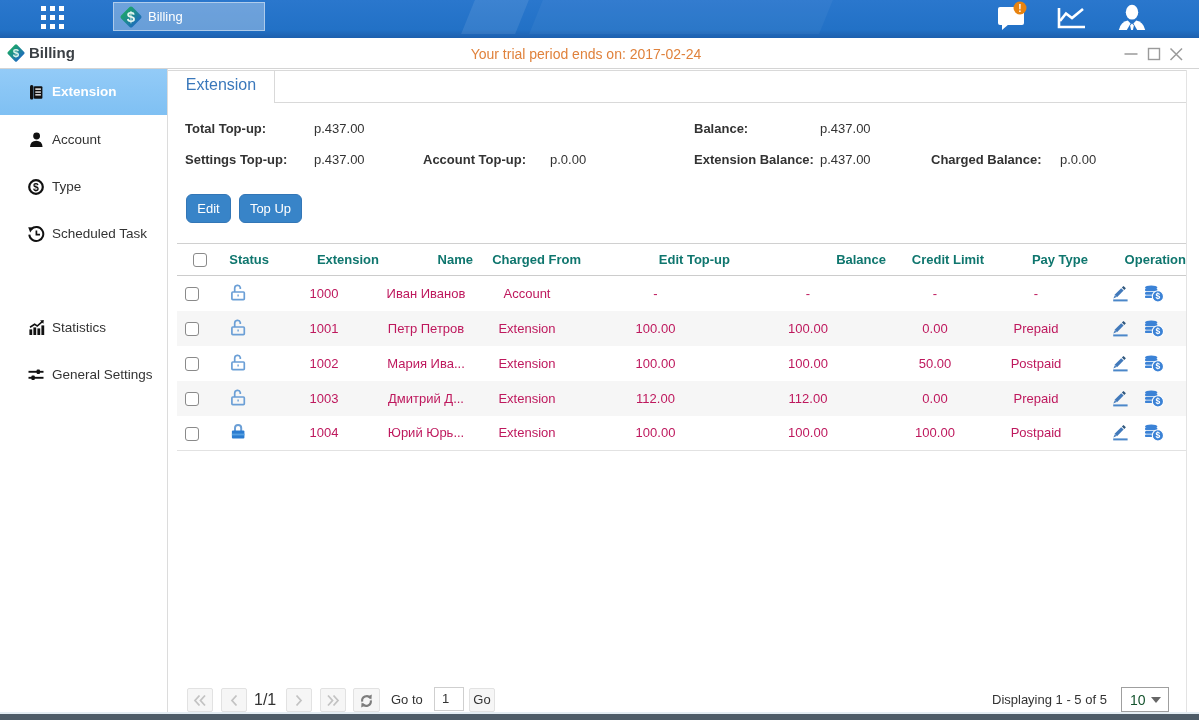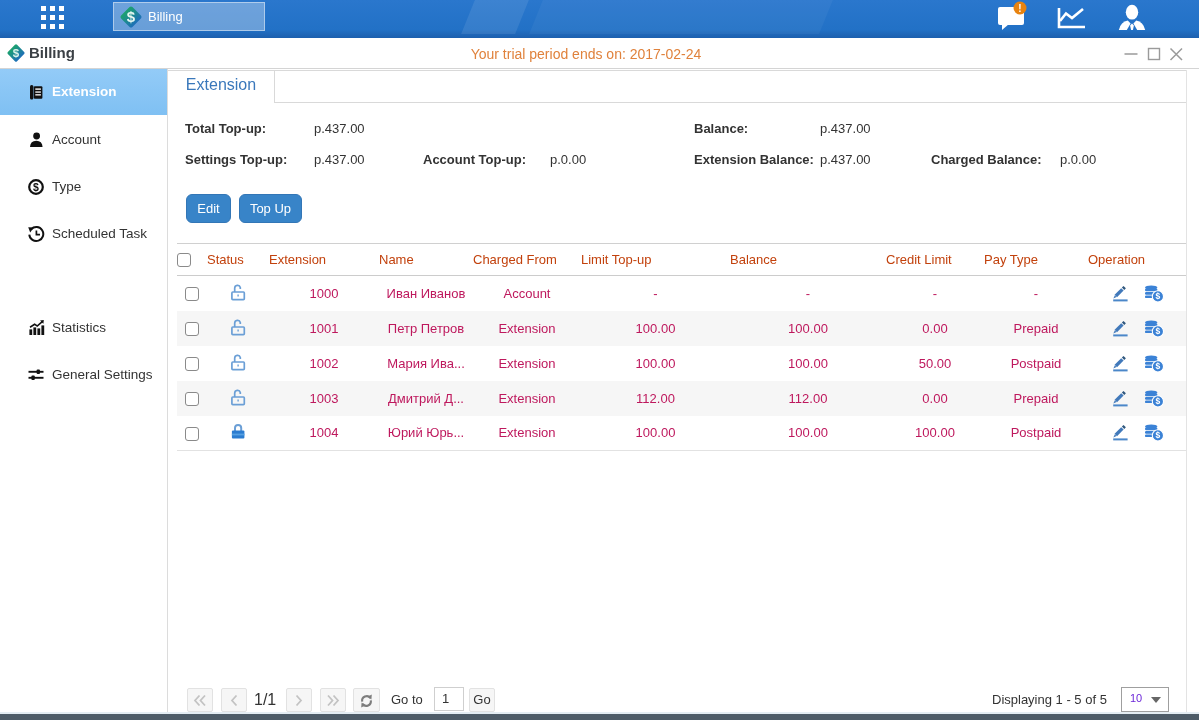--- a/index.html
+++ b/index.html
@@ -25,34 +25,34 @@
 #content{position:absolute;left:168px;top:69px;width:1031px;height:645px;background:#fff}
 #tabline{position:absolute;left:0;top:1px;width:1018px;height:1px;background:#d9d9d9}
 #tabsep{position:absolute;left:106px;top:1px;width:1px;height:32px;background:#d9d9d9}
 #tabbot{position:absolute;left:106px;top:33px;width:912px;height:1px;background:#d9d9d9}
 #tabtext{position:absolute;left:0;top:7px;width:106px;text-align:center;font-size:16px;color:#3a78bb}
 .slabel{position:absolute;font-size:13px;font-weight:bold;color:#333;white-space:nowrap}
 .sval{position:absolute;font-size:13px;color:#333;white-space:nowrap}
 .btn{position:absolute;height:29px;background:#3884c8;border:1px solid #3376b6;border-radius:6px;color:#fff;font-size:13px;text-align:center;line-height:27px}
 
 #tbl{position:absolute;left:9px;top:174px;width:1009px;border-collapse:collapse;table-layout:fixed}
-#tbl th{height:32px;font-size:13px;font-weight:normal;color:#c2410c;border-top:1px solid #d0d0d0;border-bottom:1px solid #ccc;text-align:left;white-space:nowrap}
+#tbl th{height:32px;font-size:13px;font-weight:bold;color:#0f766e;border-top:1px solid #d0d0d0;border-bottom:1px solid #ccc;text-align:right;white-space:nowrap}
 #tbl td{height:35px;font-size:13px;color:#be185d;text-align:center;white-space:nowrap;overflow:hidden}
 #tbl tr.alt td{background:#f6f6f6}
 #tbl tr.last td{border-bottom:1px solid #e2e2e2}
 .cb{display:inline-block;width:14px;height:14px;border:1px solid #8a8a8a;border-radius:3px;background:#fff;vertical-align:middle}
 
 #pager{position:absolute;left:0;top:619px;width:1031px;height:26px}
 .pbtn{position:absolute;top:0;width:26px;height:24px;background:#f6f6f6;border:1px solid #e2e2e2;border-radius:2px;color:#b8b8b8;text-align:center;line-height:22px;font-size:17px}
 .pbtn svg{margin-top:5px}
 .ptext{position:absolute;font-size:13px;color:#333;top:4px}
 #goinput{position:absolute;left:266px;top:-1px;width:30px;height:24px;border:1px solid #cfcfcf;background:#fff;font-size:13px;color:#333;text-align:left;line-height:22px;padding-left:7px}
 #gobtn{position:absolute;left:301px;top:0;width:26px;height:24px;background:#f6f6f6;border:1px solid #e2e2e2;border-radius:2px;color:#333;text-align:center;line-height:21px;font-size:13px}
 #psel{position:absolute;left:953px;top:-1px;width:48px;height:25px;border:1px solid #9f9f9f;background:#fff}
-#psel span{position:absolute;left:8px;top:4px;font-size:11px;color:#6d28d9}
+#psel span{position:absolute;left:8px;top:4px;font-size:14px;color:#14532d}
 #psel .tri{position:absolute;right:7px;top:9px;width:0;height:0;border-left:5px solid transparent;border-right:5px solid transparent;border-top:6px solid #666}
 
 #botlight{position:absolute;left:0;top:712px;width:1199px;height:2px;background:#e4edf3}
 #botbar{position:absolute;left:0;top:714px;width:1199px;height:6px;background:#4e5c68}
 </style></head>
 <body>
 
 <svg width="0" height="0" style="position:absolute">
     <defs>
   <g id="lko">
@@ -265,21 +265,21 @@
         <col style="width:104px">
         <col style="width:98px">
       </colgroup>
     <tbody>
         <tr>
       <th><span class="cb"></span></th>
           <th>Status</th>
           <th>Extension</th>
           <th>Name</th>
           <th>Charged From</th>
-          <th>Limit Top-up</th>
+          <th>Edit Top-up</th>
           <th>Balance</th>
           <th>Credit Limit</th>
           <th>Pay Type</th>
           <th>Operation</th>
     </tr>
     <tr id="r0">
           <td><span class="cb"></span></td>
           <td><svg width="16" height="18" viewBox="0 0 16 18">
               <use href="#lko"></use>
             </svg></td>

